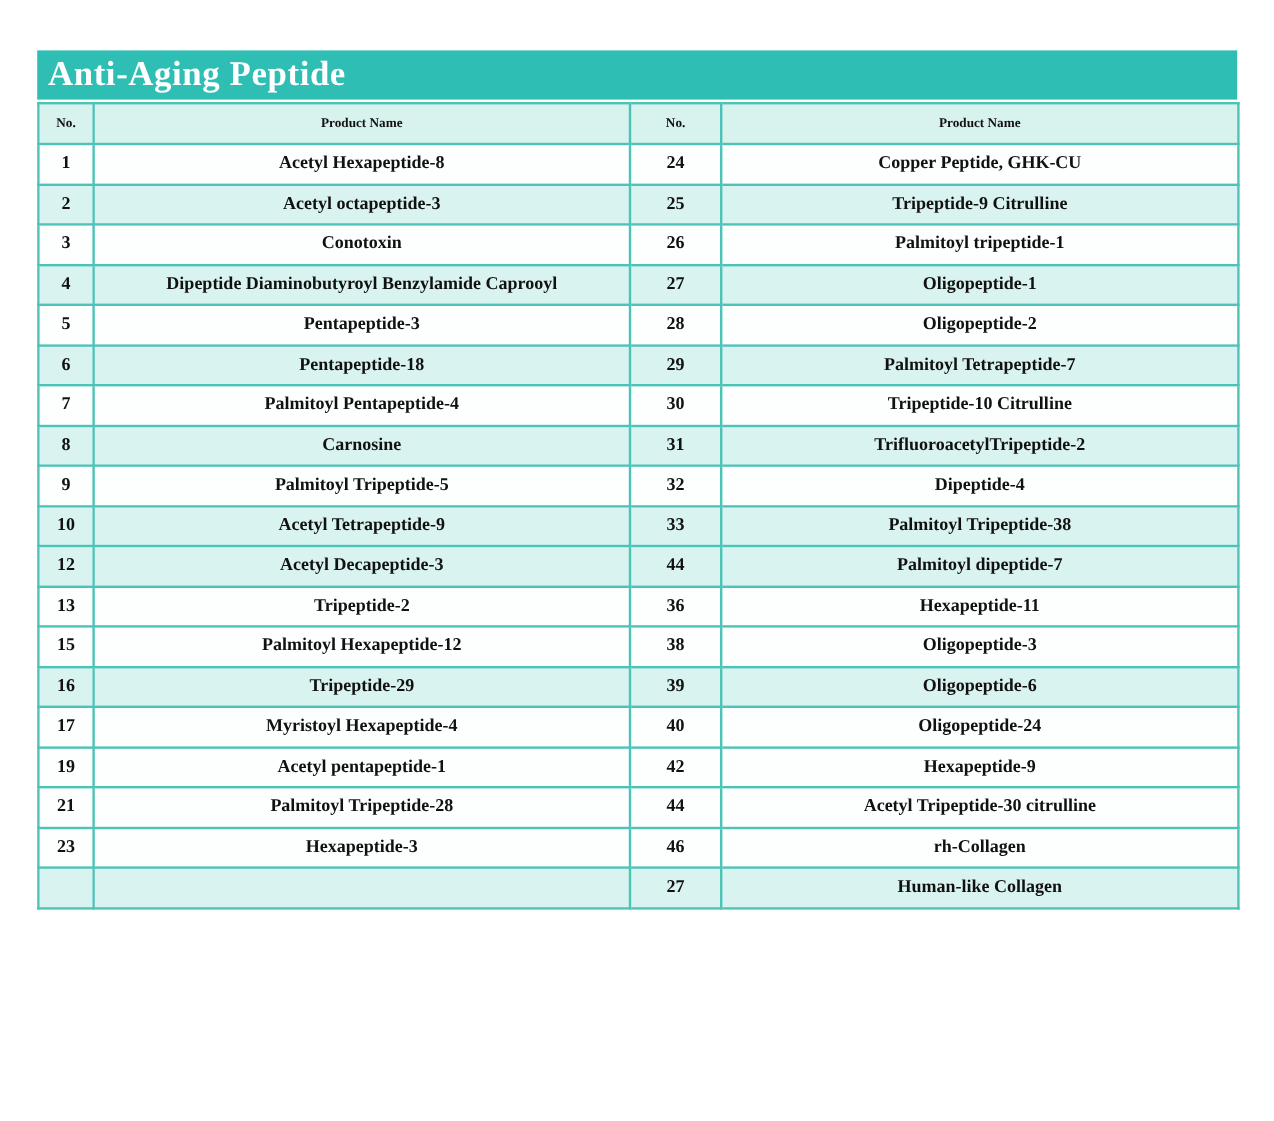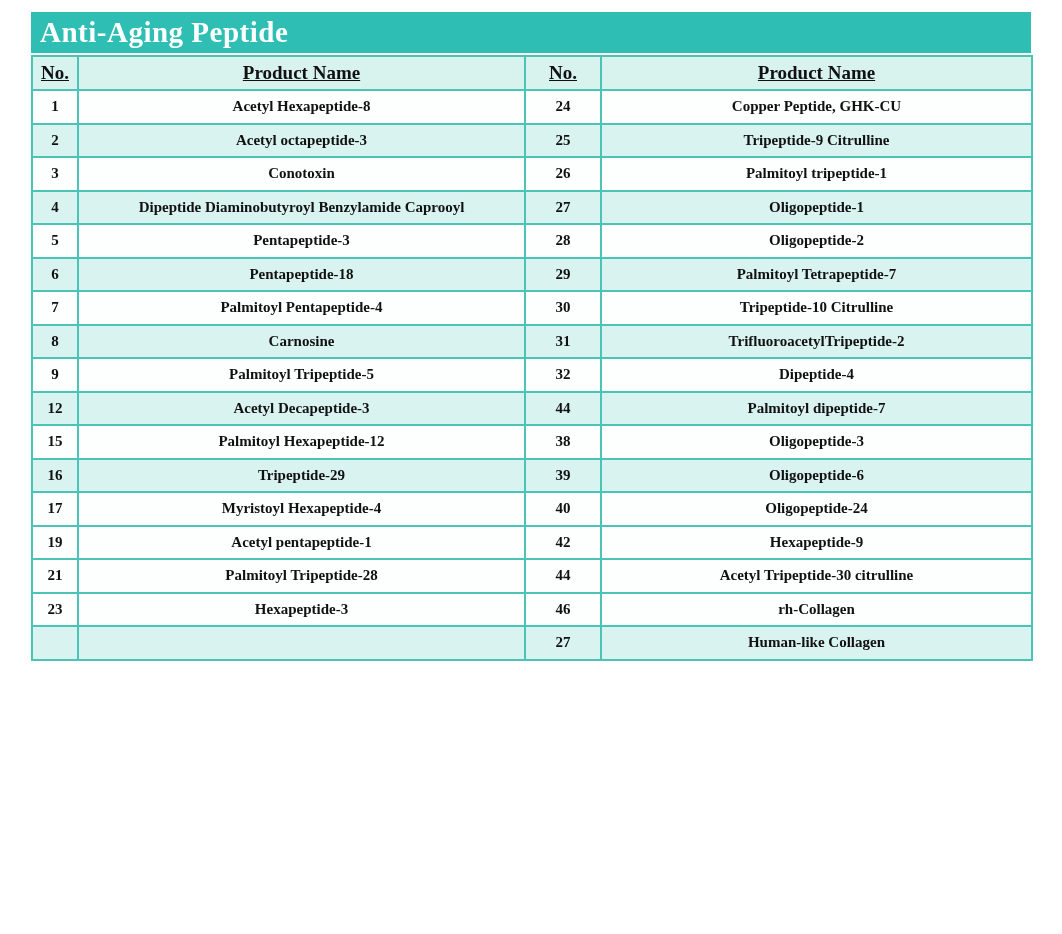--- a/index.html
+++ b/index.html
@@ -16,21 +16,21 @@
     margin: 0;
     padding: 0;
     width: 1062px;
     height: 934px;
     background: #ffffff;
     font-family: "Liberation Serif", "DejaVu Serif", serif;
   }
   .sheet {
     position: absolute;
     left: 31px;
-    top: 12px;
+    top: 42px;
     width: 1000px;
   }
   .title-bar {
     width: 100%;
     height: 41px;
     background: var(--teal);
     color: var(--title-text);
     font-size: 29px;
     font-weight: bold;
     line-height: 40px;
@@ -51,22 +51,21 @@
     font-weight: bold;
     color: var(--text);
     font-size: 15px;
     padding: 0 4px;
     overflow: hidden;
     white-space: nowrap;
   }
   table.peptide-table th {
     height: 34px;
     background: var(--header-bg);
-    font-size: 19px;
-    text-decoration: underline;
+    font-size: 11px;
   }
   table.peptide-table td {
     height: 33.5px;
   }
   tr.row-white td { background: var(--row-white); }
   tr.row-cyan  td { background: var(--row-cyan); }
 </style>
 </head>
 <body>
 
@@ -137,24 +136,36 @@
           <td>31</td>
           <td>TrifluoroacetylTripeptide-2</td>
         </tr>
         <tr class="row-white">
           <td>9</td>
           <td>Palmitoyl Tripeptide-5</td>
           <td>32</td>
           <td>Dipeptide-4</td>
         </tr>
         <tr class="row-cyan">
+          <td>10</td>
+          <td>Acetyl Tetrapeptide-9</td>
+          <td>33</td>
+          <td>Palmitoyl Tripeptide-38</td>
+        </tr>
+        <tr class="row-cyan">
           <td>12</td>
           <td>Acetyl Decapeptide-3</td>
           <td>44</td>
           <td>Palmitoyl dipeptide-7</td>
+        </tr>
+        <tr class="row-white">
+          <td>13</td>
+          <td>Tripeptide-2</td>
+          <td>36</td>
+          <td>Hexapeptide-11</td>
         </tr>
         <tr class="row-white">
           <td>15</td>
           <td>Palmitoyl Hexapeptide-12</td>
           <td>38</td>
           <td>Oligopeptide-3</td>
         </tr>
         <tr class="row-cyan">
           <td>16</td>
           <td>Tripeptide-29</td>

